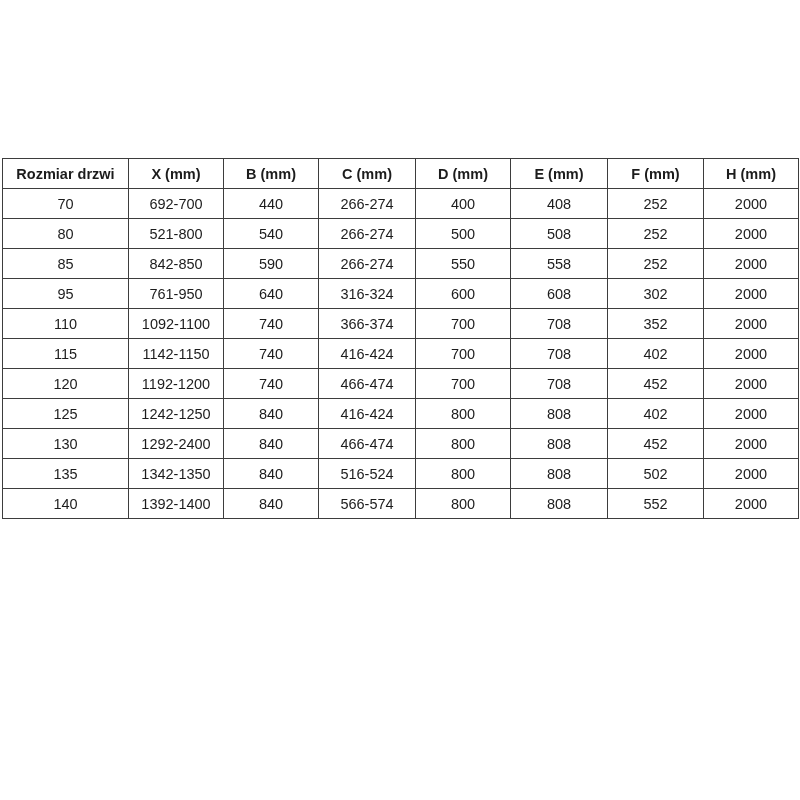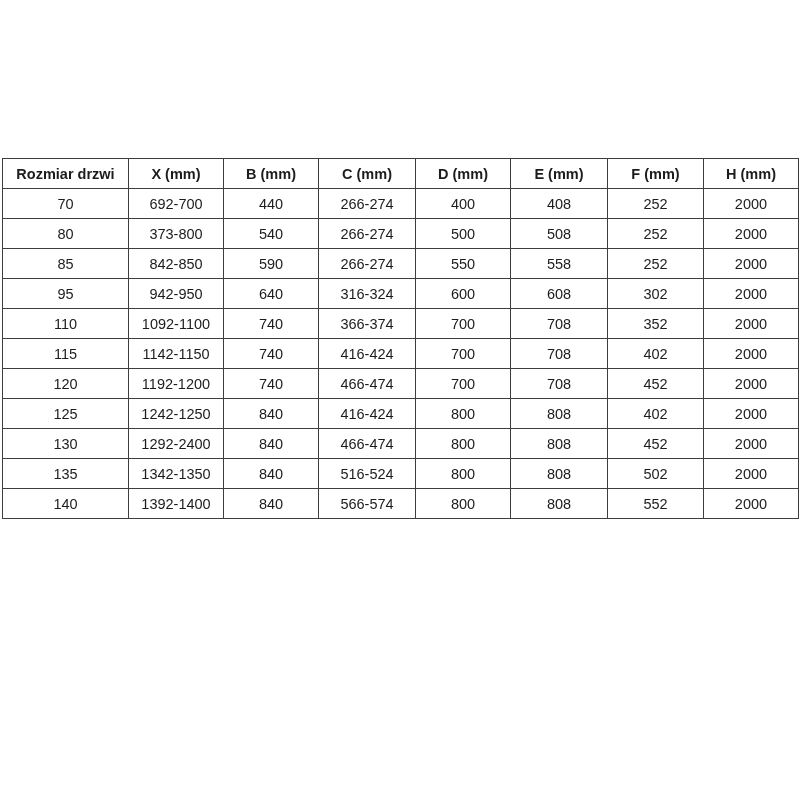--- a/index.html
+++ b/index.html
@@ -72,41 +72,41 @@
           <td>692-700</td>
           <td>440</td>
           <td>266-274</td>
           <td>400</td>
           <td>408</td>
           <td>252</td>
           <td>2000</td>
         </tr>
         <tr>
           <td>80</td>
-          <td>373-800</td>
+          <td>521-800</td>
           <td>540</td>
           <td>266-274</td>
           <td>500</td>
           <td>508</td>
           <td>252</td>
           <td>2000</td>
         </tr>
         <tr>
           <td>85</td>
           <td>842-850</td>
           <td>590</td>
           <td>266-274</td>
           <td>550</td>
           <td>558</td>
           <td>252</td>
           <td>2000</td>
         </tr>
         <tr>
           <td>95</td>
-          <td>942-950</td>
+          <td>761-950</td>
           <td>640</td>
           <td>316-324</td>
           <td>600</td>
           <td>608</td>
           <td>302</td>
           <td>2000</td>
         </tr>
         <tr>
           <td>110</td>
           <td>1092-1100</td>

